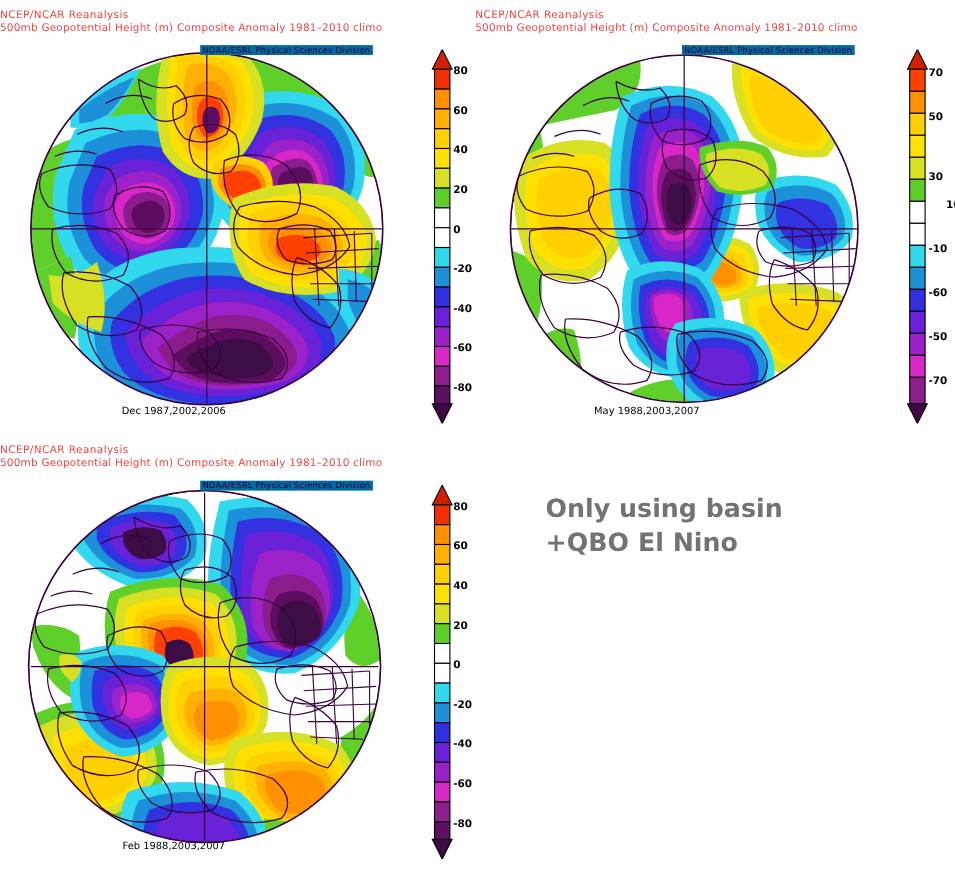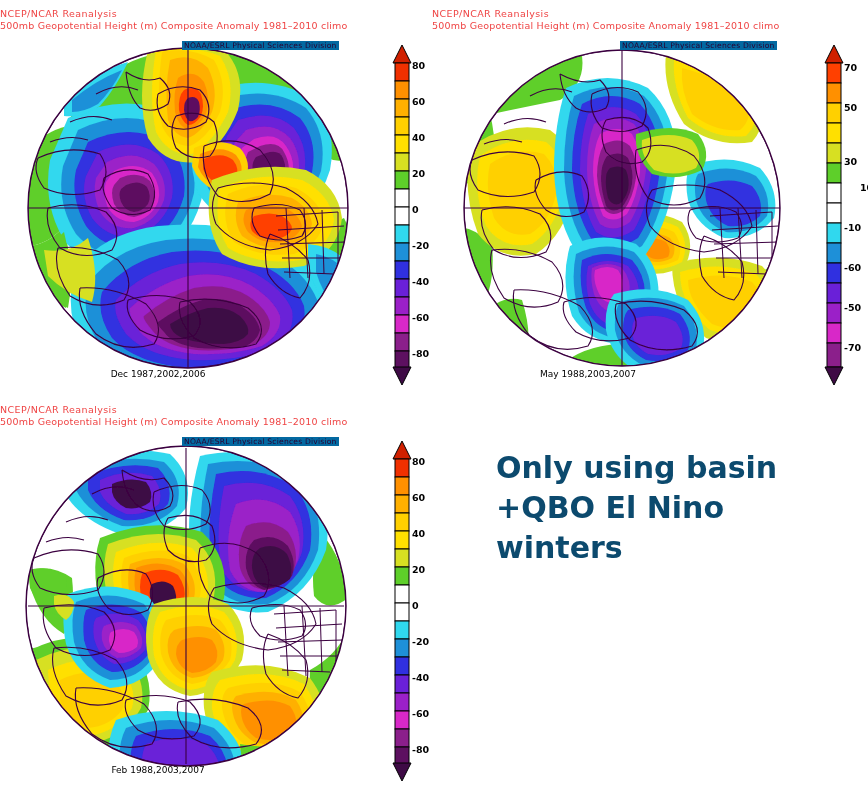--- a/index.html
+++ b/index.html
@@ -8,22 +8,22 @@
   .panel{position:absolute;}
   .hdr{text-align:left;color:#ef4444;line-height:1.25;}
   .hdr .l1{font-size:9.5px;letter-spacing:.4px;}
   .hdr .l2{font-size:9.5px;letter-spacing:.2px;}
   .noaa{position:absolute;font-size:7.6px;color:#2a0030;letter-spacing:.2px;
         background:#0369a1;padding:0 2px;z-index:6;white-space:nowrap;}
   .cap{position:absolute;font-size:9px;color:#000;text-align:center;width:100%;}
   .cbar{position:absolute;font-weight:bold;}
   .cbar .tick{position:absolute;font-size:9.5px;color:#000;left:20px;
               transform:translateY(-50%);white-space:nowrap;}
-  .bigtext{position:absolute;font-weight:bold;color:#0c4a6e;
-           font-family:"DejaVu Sans",sans-serif;font-size:30px;line-height:1.33;}
+  .bigtext{position:absolute;font-weight:bold;color:#737373;
+           font-family:"DejaVu Sans",sans-serif;font-size:23px;line-height:1.33;}
   svg{display:block;}
 </style>
 </head>
 <body>
 
 <div class="panel" style="left:0px;top:0px;width:440px;height:395px;">
   <div class="hdr" style="padding-top:8px;">
     <div class="l1">NCEP/NCAR  Reanalysis</div>
     <div class="l2">500mb Geopotential Height (m) Composite Anomaly 1981–2010 climo</div>
   </div>
@@ -575,14 +575,13 @@
     <span class="tick" style="top:200px;">-20</span>
     <span class="tick" style="top:236px;">-40</span>
     <span class="tick" style="top:272px;">-60</span>
     <span class="tick" style="top:308px;">-80</span>
   </div>
 </div>
 
 <div class="bigtext" style="left:496px;top:448px;width:360px;">
   <div>Only using basin</div>
   <div>+QBO El Nino</div>
-  <div>winters</div>
 </div>
 
 </body></html>

